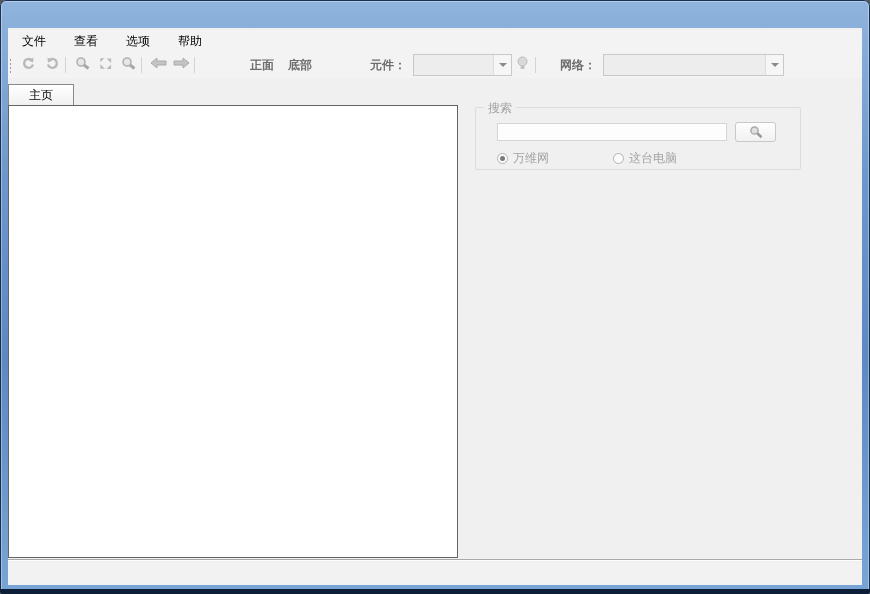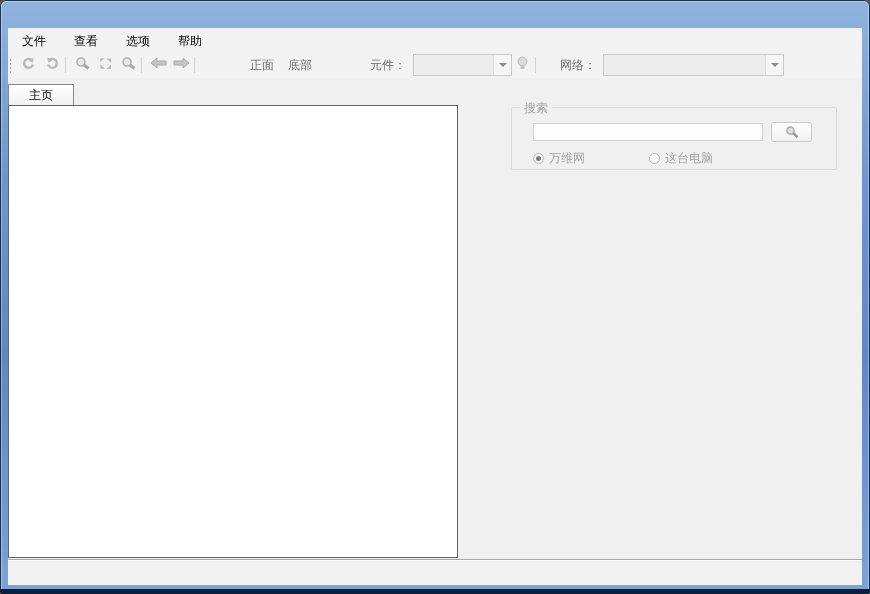--- a/index.html
+++ b/index.html
@@ -15,35 +15,35 @@
   .cap-max{width:27px;border-left:none;background:linear-gradient(180deg,#fdfeff 0%,#e9f0f8 45%,#c6d6e9 52%,#afc6de 100%);}
   .cap-close{width:45px;border-left:none;border-radius:0 0 4px 0;background:linear-gradient(180deg,#f6c2ae 0%,#ec9372 38%,#d95b3a 52%,#c03a22 82%,#b33620 100%);}
   .glyph-min{width:9px;height:3px;background:#fff;box-shadow:0 1px 1px rgba(0,0,0,.5);}
   .glyph-max{width:9px;height:7px;border:2px solid #fff;box-shadow:0 1px 1px rgba(0,0,0,.5);}
   .glyph-close{color:#fff;font-size:11px;font-weight:bold;text-shadow:0 1px 1px rgba(0,0,0,.5);line-height:1;}
   
   .client{position:absolute;left:8px;top:28px;right:8px;bottom:9px;background:#f0f0f0;}
   .menubar{position:absolute;left:0;top:2px;right:0;height:22px;background:#f3f3f3;display:flex;align-items:flex-start;padding-left:4px;}
   .menu-item{padding:3px 10px;font-size:12px;color:#000;margin-right:8px;}
   .toolbar{position:absolute;left:0;top:24px;right:0;height:26px;background:#f3f3f3;}
-  .tb{position:absolute;top:0;height:26px;display:flex;align-items:center;}
+  .tb{position:absolute;top:0;height:26px;display:flex;align-items:center;font-weight:bold;}
   .grip{width:3px;height:15px;background-image:radial-gradient(#9b9b9b 34%,transparent 36%);background-size:3px 4px;}
   .tb-btn{width:20px;height:22px;display:flex;align-items:center;justify-content:center;}
   .tb-sep{width:1px;height:16px;background:#d3d3d3;margin-top:5px;}
   .tb-label{font-size:12px;color:#6d6d6d;}
   .combo{height:20px;border:1px solid #c9c9c9;background:#ededed;display:flex;align-items:stretch;}
   .combo-value{flex:1;font-size:11px;color:#444;padding:3px 4px;}
   .combo-arrow{width:17px;background:#f6f6f6;border-left:1px solid #dcdcdc;display:flex;align-items:center;justify-content:center;}
   .arr-down{width:0;height:0;border-left:4px solid transparent;border-right:4px solid transparent;border-top:4px solid #8a8a8a;}
   
   .tab{position:absolute;left:0;top:56px;width:66px;height:21px;background:linear-gradient(180deg,#ffffff,#f1f1f1);border:1px solid #898989;border-bottom:none;font-size:12px;color:#000;display:flex;align-items:center;justify-content:center;box-sizing:border-box;z-index:2;}
   .board-panel{position:absolute;left:0;top:77px;width:450px;height:453px;background:#ffffff;border:1px solid #646464;box-sizing:border-box;z-index:1;}
   .divider{position:absolute;left:0;right:0;top:531px;height:0;border-top:1px solid #a9a9a9;border-bottom:1px solid #fdfdfd;}
   
-  .groupbox{position:absolute;left:467px;top:79px;width:324px;height:61px;border:1px solid #dcdcdc;border-radius:2px;margin-left:36px;}
+  .groupbox{position:absolute;left:467px;top:79px;width:324px;height:61px;border:1px solid #dcdcdc;border-radius:2px;}
   .group-legend{position:absolute;left:8px;top:-8px;background:#f0f0f0;padding:0 4px;font-size:12px;color:#a3a3a3;}
   .search-input{position:absolute;left:21px;top:15px;width:230px;height:18px;border:1px solid #d5d5d5;background:#fdfdfd;box-sizing:border-box;font-size:12px;padding:0 4px;color:#777;}
   .search-btn{position:absolute;left:259px;top:14px;width:41px;height:20px;border:1px solid #c8c8c8;border-radius:3px;background:linear-gradient(180deg,#fefefe,#f1f1f1);display:flex;align-items:center;justify-content:center;box-sizing:border-box;}
   .radio-row{position:absolute;left:21px;top:42px;right:10px;display:flex;align-items:center;}
   .radio{width:11px;height:11px;border:1px solid #b2b2b2;border-radius:50%;background:#fcfcfc;display:flex;align-items:center;justify-content:center;box-sizing:border-box;}
   .radio .dot{width:5px;height:5px;border-radius:50%;background:#7a7a7a;}
   .radio-label{font-size:12px;color:#a3a3a3;margin-left:5px;}
   .radio2{margin-left:64px;}
   
   .statusbar{position:absolute;left:0;right:0;bottom:0;height:22px;background:#f2f2f2;}

